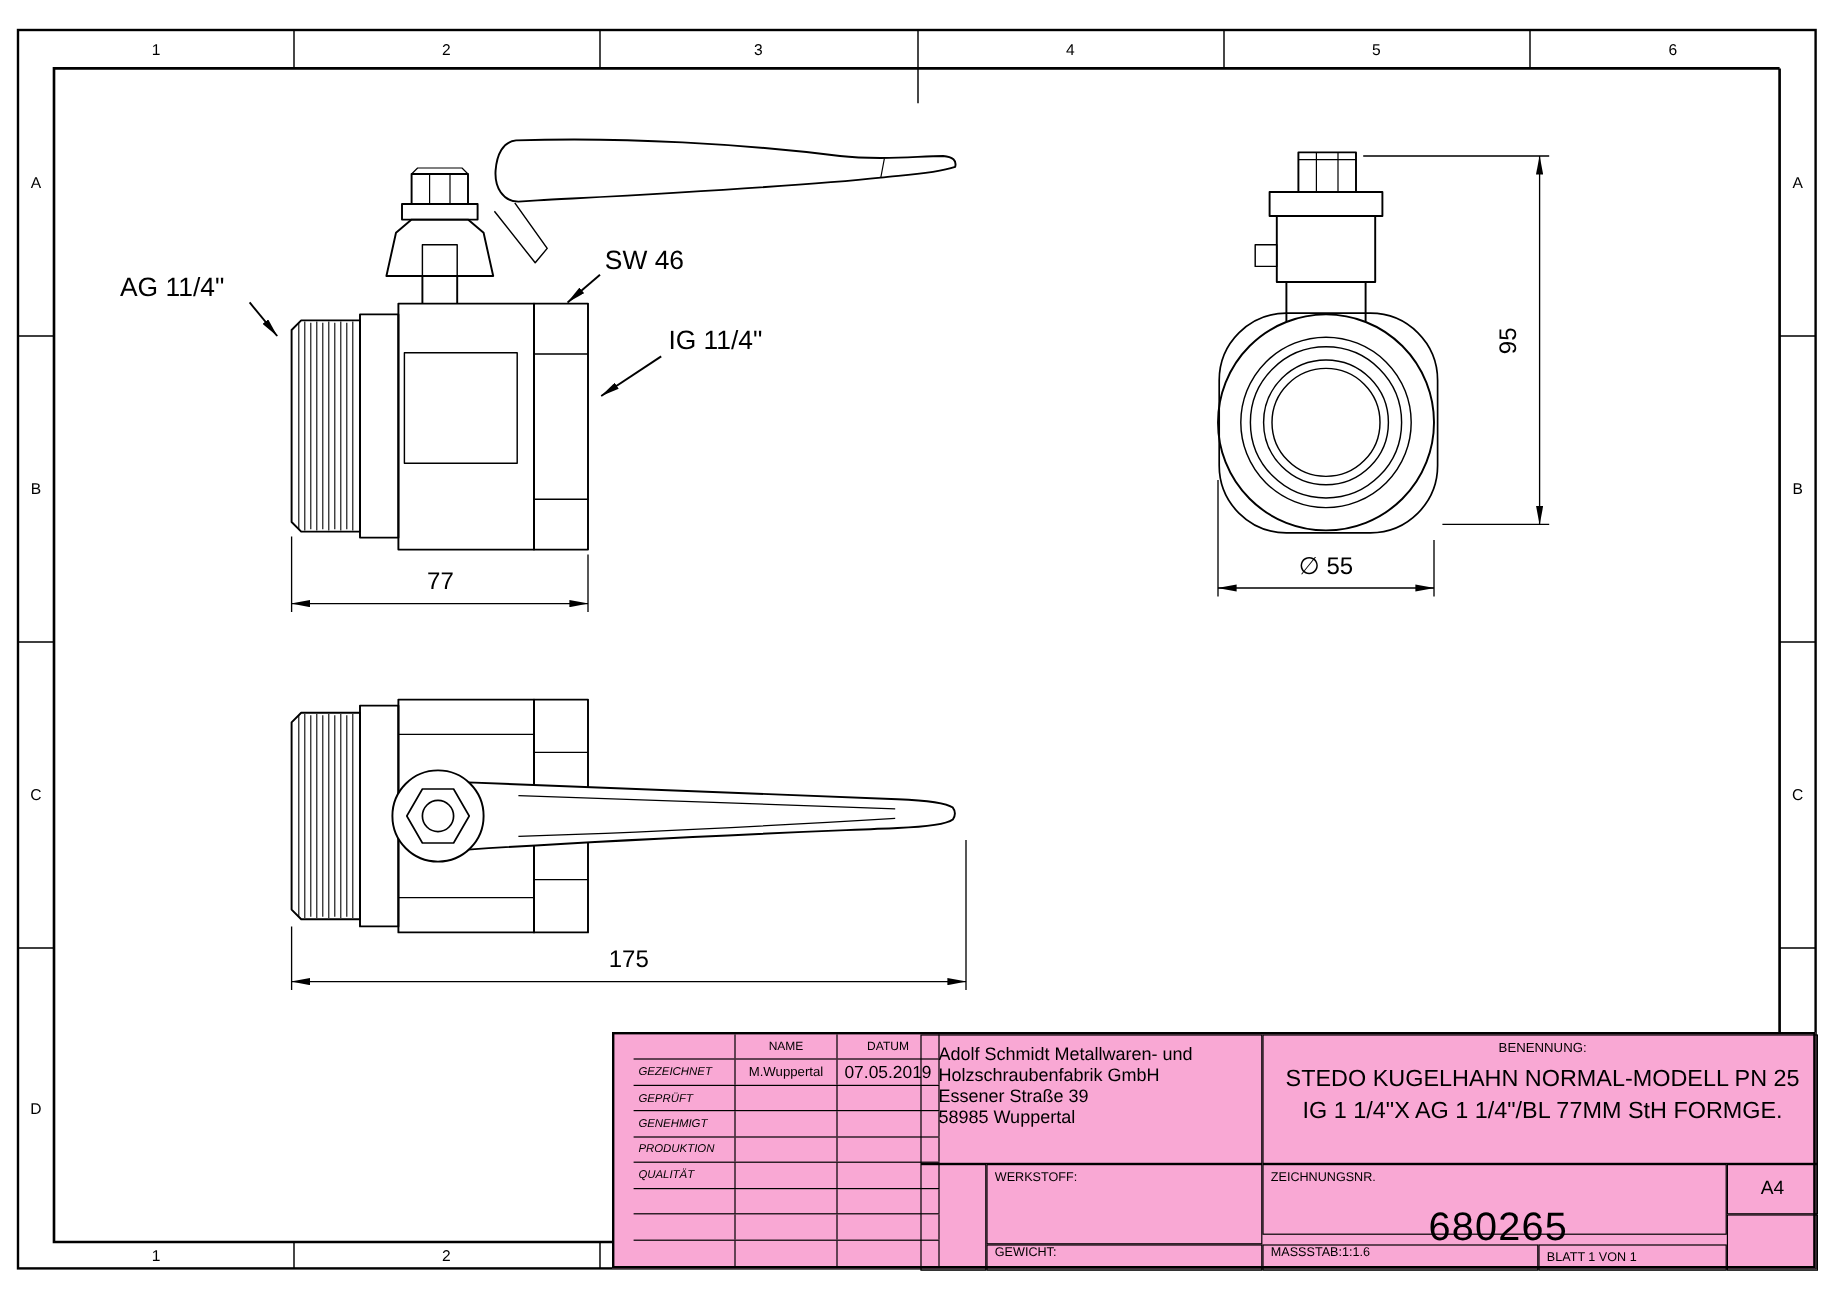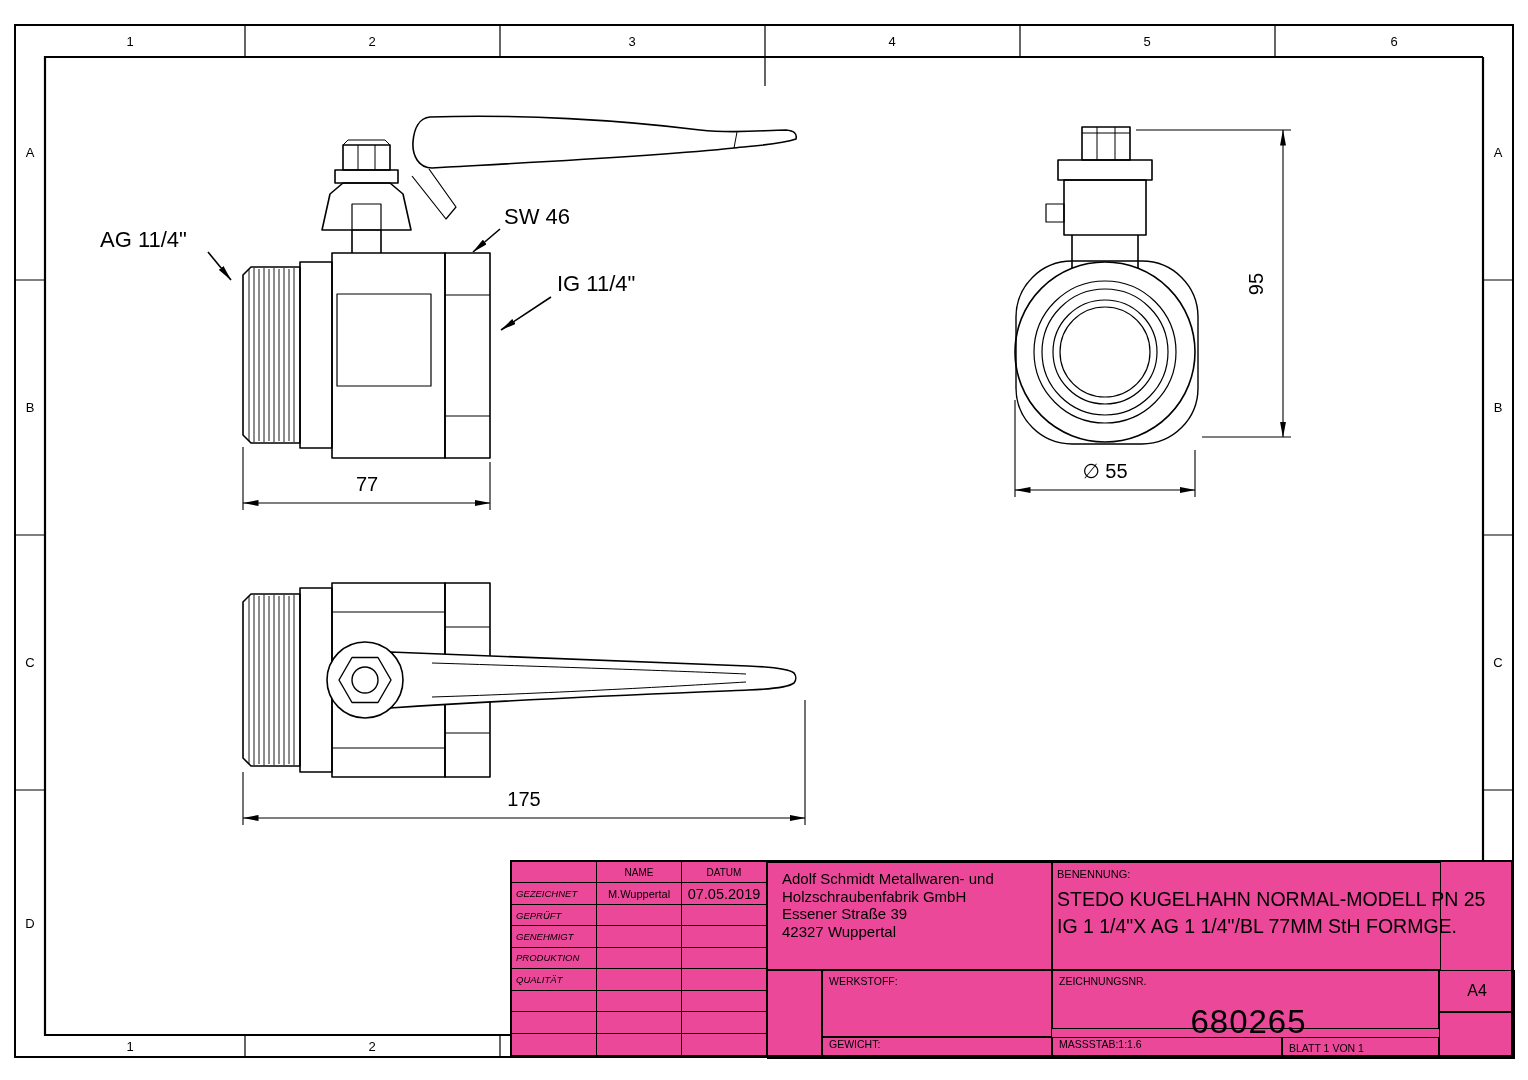--- a/index.html
+++ b/index.html
@@ -1,36 +1,36 @@
 <!DOCTYPE html>
 <html><head>
 <meta charset="utf-8">
 <style>
   html,body{margin:0;padding:0;background:#fff;}
   .sheet{position:relative;width:1528px;height:1080px;background:#fff;overflow:hidden;
          font-family:"Liberation Sans",sans-serif;color:#000;}
   .sheet svg{position:absolute;left:0;top:0;}
   
   .titleblock{position:absolute;left:510px;top:860px;width:1003px;height:197px;
-              border:2px solid #000;box-sizing:border-box;background:#ec4899;}
+              border:2px solid #000;box-sizing:border-box;background:#f9a8d4;padding-left:16px;}
   .tb-cell{position:absolute;border:1px solid #000;box-sizing:border-box;}
   .tb-left{left:0;top:0;width:255px;height:193px;display:grid;grid-template-rows:repeat(9,1fr);border:none;}
   .tb-lrow{display:grid;grid-template-columns:85px 85px 1fr;border-bottom:1px solid #000;}
   .tb-lrow:last-child{border-bottom:none;}
   .tb-lc{border-right:1px solid #000;display:flex;align-items:center;overflow:hidden;}
   .tb-lc.lbl{font-size:9.5px;padding-left:4px;font-style:italic;}
   .tb-lc.hdr{font-size:10px;justify-content:center;}
   .tb-lc.nm{font-size:11px;justify-content:center;}
   .tb-lc.dt{font-size:14.5px;justify-content:center;}
   .tb-company{left:255px;top:0;width:285px;height:108px;font-size:15px;line-height:17.5px;
               padding:7px 0 0 14px;}
   .tb-strip{left:255px;top:108px;width:55px;height:89px;}
   .tb-werkstoff{left:310px;top:108px;width:230px;height:67px;font-size:10.5px;padding:4px 0 0 6px;}
   .tb-gewicht{left:310px;top:175px;width:230px;height:22px;font-size:10.5px;display:flex;align-items:flex-start;padding-left:6px;}
-  .tb-benennung{left:540px;top:0;width:389px;height:108px;padding:5px 0 0 4px;}
+  .tb-benennung{left:540px;top:0;width:463px;height:108px;padding:5px 0 0 4px;text-align:center;}
   .tb-benennung .small{font-size:11px;}
   .tb-benennung .big{font-size:19.5px;line-height:27px;margin-top:6px;white-space:nowrap;}
   .tb-zeichnr{left:540px;top:108px;width:387px;height:59px;padding:4px 0 0 6px;}
   .tb-zeichnr .small{font-size:10.5px;}
   .tb-zeichnr .num{font-size:33px;text-align:center;margin-top:16px;letter-spacing:1px;}
   .tb-a4{left:927px;top:108px;width:76px;height:42px;display:flex;align-items:center;justify-content:center;font-size:16px;}
   .tb-a4b{left:927px;top:150px;width:76px;height:47px;}
   .tb-massstab{left:540px;top:175px;width:230px;height:22px;font-size:10.5px;display:flex;align-items:flex-start;padding-left:6px;}
   .tb-blatt{left:770px;top:175px;width:157px;height:22px;font-size:10.5px;display:flex;align-items:center;padding-left:6px;}
 </style>
@@ -205,21 +205,21 @@
       <div class="tb-lc lbl"></div>
           <div class="tb-lc nm"></div>
           <div class="tb-lc dt"></div>
     </div>
   </div>
 
   <div class="tb-cell tb-company">
     <div>Adolf Schmidt Metallwaren- und</div>
     <div>Holzschraubenfabrik GmbH</div>
     <div>Essener Straße 39</div>
-    <div>42327 Wuppertal</div>
+    <div>58985 Wuppertal</div>
   </div>
 
   <div class="tb-cell tb-strip"></div>
 
   <div class="tb-cell tb-werkstoff">
     <span>WERKSTOFF:</span>
   </div>
 
   <div class="tb-cell tb-gewicht">
     <span>GEWICHT:</span>

